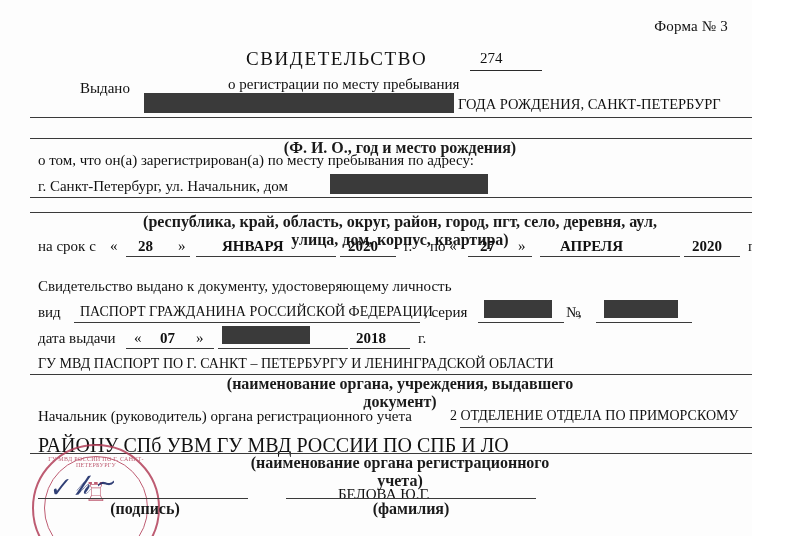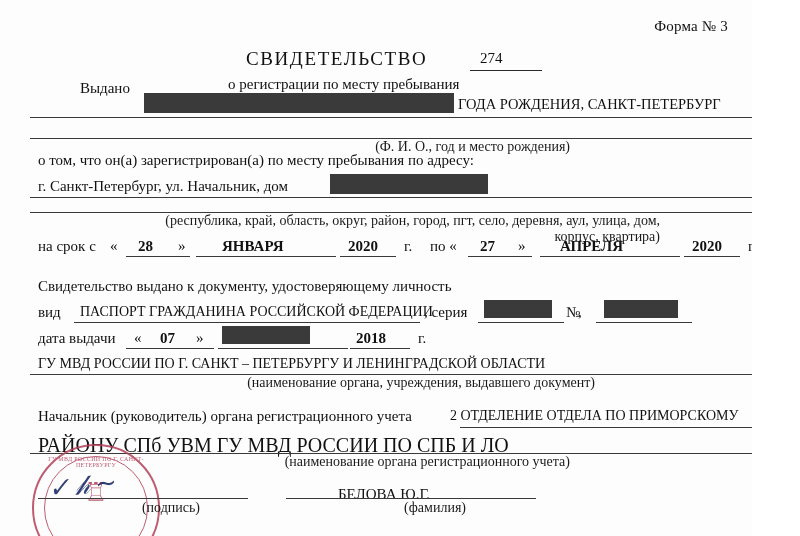--- a/index.html
+++ b/index.html
@@ -60,23 +60,24 @@
   .line {
     position: absolute;
     border-bottom: 1px solid #3a3a3a;
   }
   .redact {
     position: absolute;
     background: #3a3a3a;
   }
   .caption {
     position: absolute;
-    font-size: 14px;
-    text-align: right;
+    font-size: 16px;
+    text-align: center;
     color: #1a1a1a;
+    font-weight: bold;
   }
   .stamp {
     position: absolute;
     left: 32px;
     top: 444px;
     width: 124px;
     height: 124px;
     border: 2.5px solid #b3405a;
     border-radius: 50%;
     opacity: 0.85;
@@ -192,21 +193,21 @@
   <div class="row" style="top:330px; left:134px;">«</div>
   <div class="row bold-ink" style="top:330px; left:160px;">07</div>
   <div class="row" style="top:330px; left:196px;">»</div>
   <div class="line" style="left:126px; top:348px; width:88px;"></div>
   <div class="redact" style="left:222px; top:326px; width:88px; height:18px;"></div>
   <div class="line" style="left:218px; top:348px; width:130px;"></div>
   <div class="row bold-ink" style="top:330px; left:356px;">2018</div>
   <div class="line" style="left:350px; top:348px; width:60px;"></div>
   <div class="row" style="top:330px; left:418px;">г.</div>
 
-  <div class="row" style="top:356px; left:38px; font-size:14px;">ГУ  МВД  РОССИИ  ПО  Г. САНКТ – ПЕТЕРБУРГУ  И  ЛЕНИНГРАДСКОЙ ОБЛАСТИ</div>
+  <div class="row" style="top:356px; left:38px; font-size:14px;">ГУ  МВД  ПАСПОРТ  ПО  Г. САНКТ – ПЕТЕРБУРГУ  И  ЛЕНИНГРАДСКОЙ ОБЛАСТИ</div>
   <div class="line" style="left:30px; top:374px; width:738px;"></div>
   <div class="caption" style="left:205px; top:375px; width:390px;">(наименование органа, учреждения, выдавшего документ)</div>
 
   <div class="row" style="top:408px; left:38px;">Начальник (руководитель) органа регистрационного учета</div>
   <div class="row" style="top:408px; left:450px; font-size:14px;">2 ОТДЕЛЕНИЕ ОТДЕЛА  ПО ПРИМОРСКОМУ</div>
   <div class="line" style="left:460px; top:427px; width:308px;"></div>
   <div class="row" style="top:434px; left:38px; font-size:20px;">РАЙОНУ СПб УВМ  ГУ  МВД  РОССИИ  ПО  СПБ  И  ЛО</div>
   <div class="line" style="left:30px; top:453px; width:738px;"></div>
   <div class="caption" style="left:230px; top:454px; width:340px;">(наименование органа регистрационного учета)</div>
 

